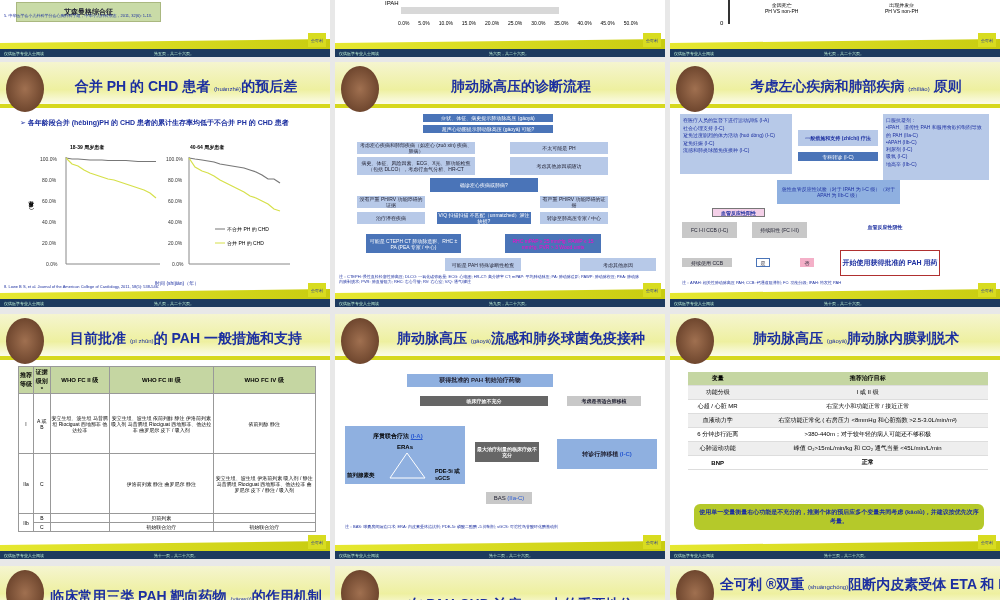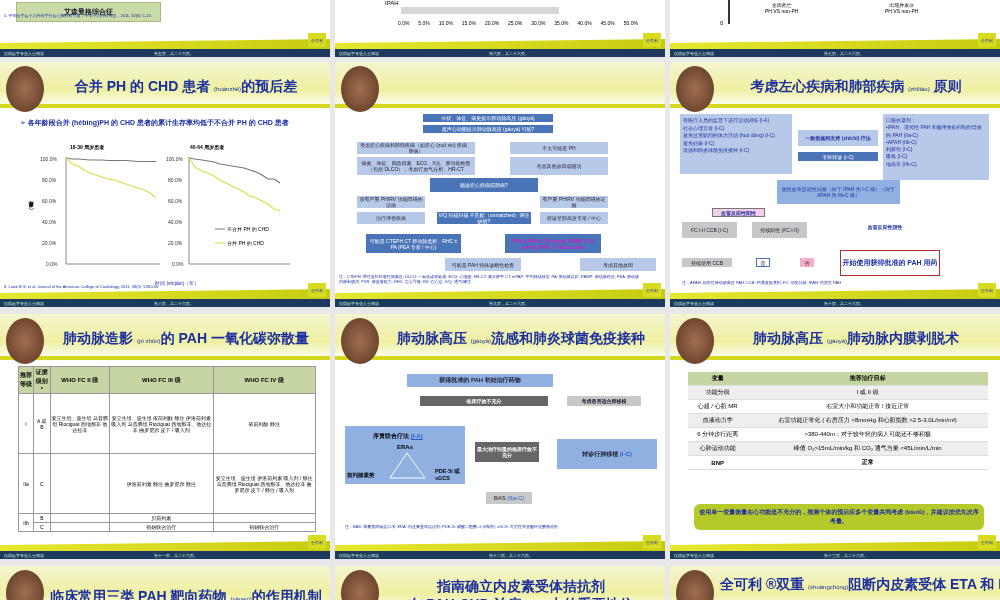--- a/index.html
+++ b/index.html
@@ -119,20 +119,21 @@
       <div class="navy"><span>仅供医学专业人士阅读</span><span style="margin-left:110px">第八页，共二十六页。</span></div>
       <div class="logo">全可利</div>
     </div>
 </div>
 
 <div class="slide" style="left:335px;top:62px;height:245px">
   <div class="hdr">
       <div class="bar"></div>
     </div>
     <div class="photo"></div>
+  <div class="title">肺动脉高压的诊断流程</div>
   <div class="bx db" style="left:88px;top:52px;width:130px;height:8px">症状、体征、病史提示肺动脉高压 (gāoyā)</div>
   <div class="bx db" style="left:88px;top:63px;width:130px;height:8px">超声心动图提示肺动脉高压 (gāoyā) 可能?</div>
   <div class="bx lb" style="left:22px;top:80px;width:118px;height:12px">考虑左心疾病和肺部疾病（如左心 (zuǒ xīn) 疾病、肺病）</div>
   <div class="bx lb" style="left:22px;top:95px;width:118px;height:18px">病史、体征、风险因素、ECG、X光、肺功能检查（包括 DLCO），考虑行血气分析、HR-CT</div>
   <div class="bx lb" style="left:175px;top:80px;width:98px;height:12px">不太可能是 PH</div>
   <div class="bx lb" style="left:175px;top:95px;width:98px;height:18px">考虑其他原因或随访</div>
   <div class="bx db" style="left:95px;top:116px;width:108px;height:14px">确诊左心疾病或肺病?</div>
   <div class="bx lb" style="left:22px;top:134px;width:68px;height:12px">没有严重 PH/RV 功能障碍的证据</div>
   <div class="bx lb" style="left:22px;top:150px;width:68px;height:12px">治疗潜在疾病</div>
   <div class="bx lb" style="left:205px;top:134px;width:68px;height:12px">有严重 PH/RV 功能障碍的证据</div>
@@ -188,21 +189,21 @@
       <div class="navy"><span>仅供医学专业人士阅读</span><span style="margin-left:110px">第十页，共二十六页。</span></div>
       <div class="logo">全可利</div>
     </div>
 </div>
 
 <div class="slide" style="left:0;top:314px;height:245px">
   <div class="hdr">
       <div class="bar"></div>
     </div>
     <div class="photo"></div>
-  <div class="title"><span>肺动脉造影</span> <small>(pī zhǔn)</small><span>的 PAH 一氧化碳弥散量</span></div>
+  <div class="title"><span>目前批准</span> <small>(pī zhǔn)</small><span>的 PAH 一般措施和支持</span></div>
   <table class="pt" style="position:absolute;left:18px;top:52px;width:298px">
     <tbody>
         <tr>
           <th>推荐等级</th>
           <th>证据级别 *</th>
           <th>WHO FC II 级</th>
           <th>WHO FC III 级</th>
           <th>WHO FC IV 级</th>
         </tr>
     <tr style="height:60px">
@@ -317,20 +318,19 @@
 </div>
 
 <div class="slide" style="left:0;top:566px;height:60px">
   <div class="hdr"></div>
     <div class="photo"></div>
   <div class="title" style="top:22px"><span>临床常用三类 PAH 靶向药物</span> <small>(yàowù)</small><span>的作用机制</span></div>
 </div>
 <div class="slide" style="left:335px;top:566px;height:60px">
   <div class="hdr"></div>
     <div class="photo"></div>
-  <div class="title" style="top:12px">指南确立内皮素受体拮抗剂</div>
   <div class="title" style="top:30px">在 PAH-CHD 治疗……中的重要地位</div>
 </div>
 <div class="slide" style="left:670px;top:566px;height:60px">
   <div class="hdr"></div>
     <div class="photo"></div>
   <div class="title" style="top:10px"><span>全可利 ®双重</span> <small>(shuāngchóng)</small><span>阻断内皮素受体 ETA 和 ETB</span></div>
 </div>
 
 </body></html>

